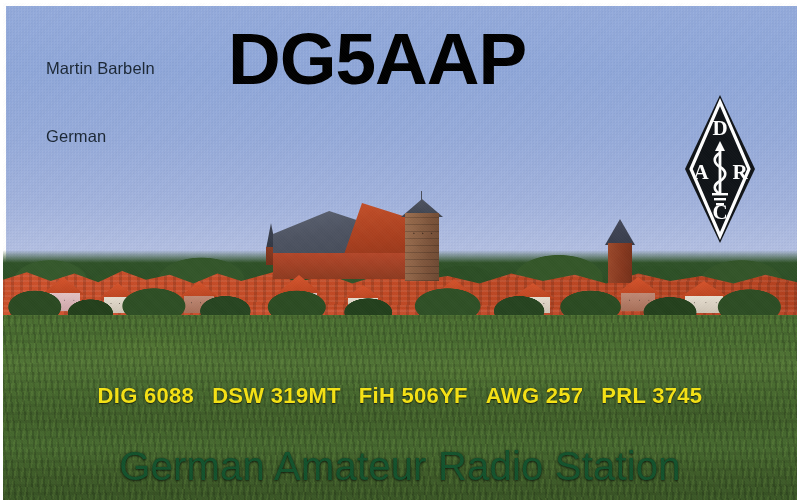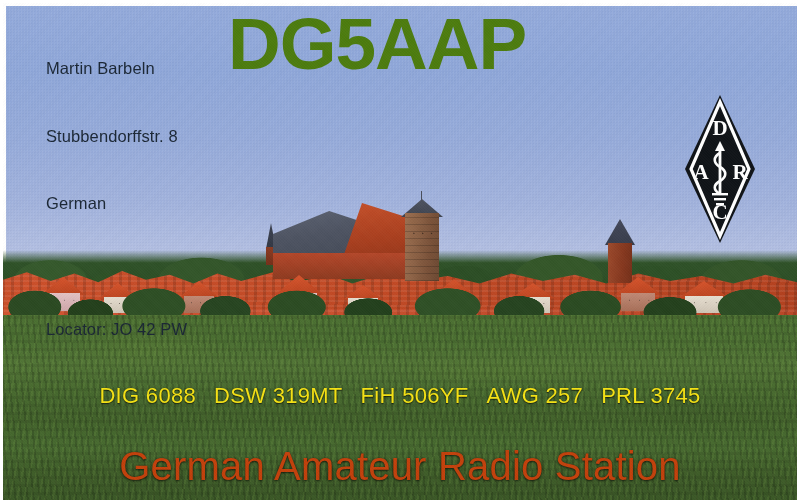--- a/index.html
+++ b/index.html
@@ -234,46 +234,46 @@
     position:absolute; left:11px; top:12px; z-index:25;
     color:#1b2735;
     font-size:16.5px; line-height:22.5px;
     letter-spacing:.1px;
     white-space:pre;
   }
   .addr .ln { display:block;margin-left:35px; }
   .addr .gap { display:block; height:13px; }
 
   .callsign {
-    position:absolute; left:228px; top:0; z-index:25;
-    color:#4d7c0f;
+    position:absolute; left:228px; top:15px; z-index:25;
+    color:#000000;
     font-size:73px; line-height:88px;
     font-weight:bold;
     letter-spacing:-1px;
     white-space:nowrap;
   }
 
   .clubline {
     position:absolute; left:0; width:100%; top:383px; z-index:26;
     text-align:center;
     color:#f5e215;
     font-size:22px; line-height:26px;
-    font-weight:normal;
+    font-weight:bold;
     letter-spacing:.3px;
     white-space:nowrap;
     text-shadow:
       0 1px 1px rgba(0,0,0,.55),
       0 0 2px rgba(0,0,0,.35);
   }
   .clubline .seg { display:inline-block; margin:0 9px; }
 
   .banner {
     position:absolute; left:0; width:100%; top:442px; z-index:26;
     text-align:center;
-    color:#c2410c;
+    color:#14532d;
     font-size:40px; line-height:48px;
     letter-spacing:.2px;
     white-space:nowrap;
     text-shadow:
       0 1px 2px rgba(0,0,0,.55),
       0 0 3px rgba(0,0,0,.35);
   }
 
   
   .grain {
@@ -375,24 +375,22 @@
         <path d="M37 60 C30 64 30 70 37 74 C44 78 44 84 37 88 C30 92 30 97 37 101" fill="none" stroke="#ffffff" stroke-width="2.6"></path>
         <rect x="29" y="100" width="16" height="2.4" fill="#ffffff"></rect>
         <rect x="31" y="105" width="12" height="2.4" fill="#ffffff"></rect>
         <rect x="33" y="110" width="8" height="2.4" fill="#ffffff"></rect>
       </g>
     </svg>
   </div>
 
   <div class="addr">
     <span class="ln">Martin Barbeln</span>
-    <span class="ln">Stubbendorffstr. 8</span>
     <span class="ln">German</span>
     <span class="gap"></span>
-    <span class="ln">Locator: JO 42 PW</span>
     
   </div>
 
   <div class="callsign">DG5AAP</div>
 
   <div class="clubline">
     <span class="seg">DIG 6088</span><span class="seg">DSW 319MT</span><span class="seg">FiH 506YF</span><span class="seg">AWG 257</span><span class="seg">PRL 3745</span>
   </div>
 
   <div class="banner">German Amateur Radio Station</div>

